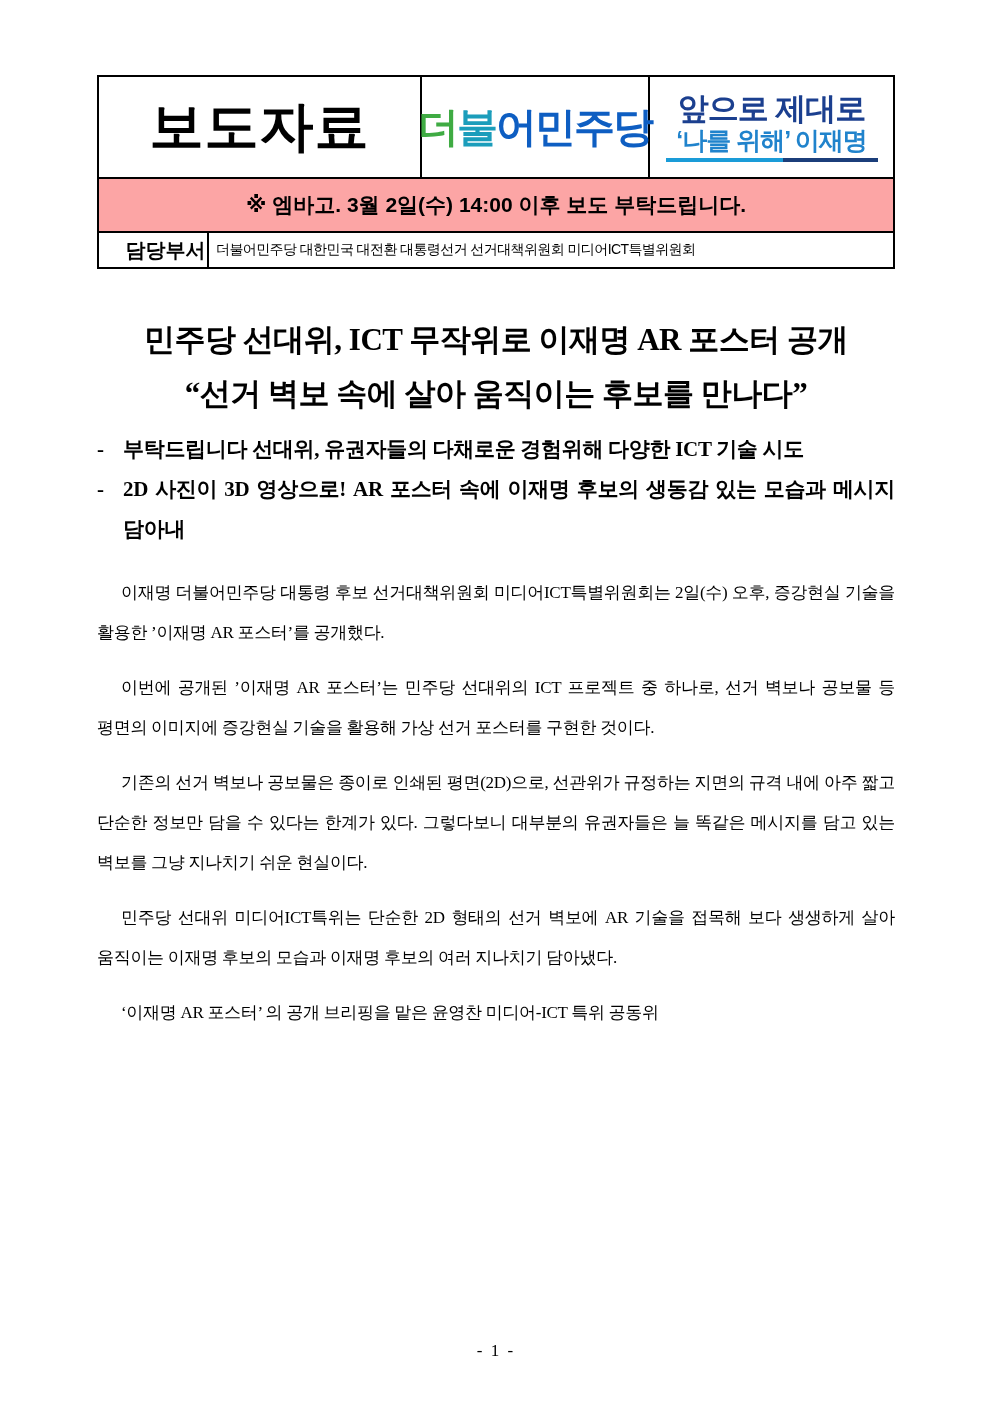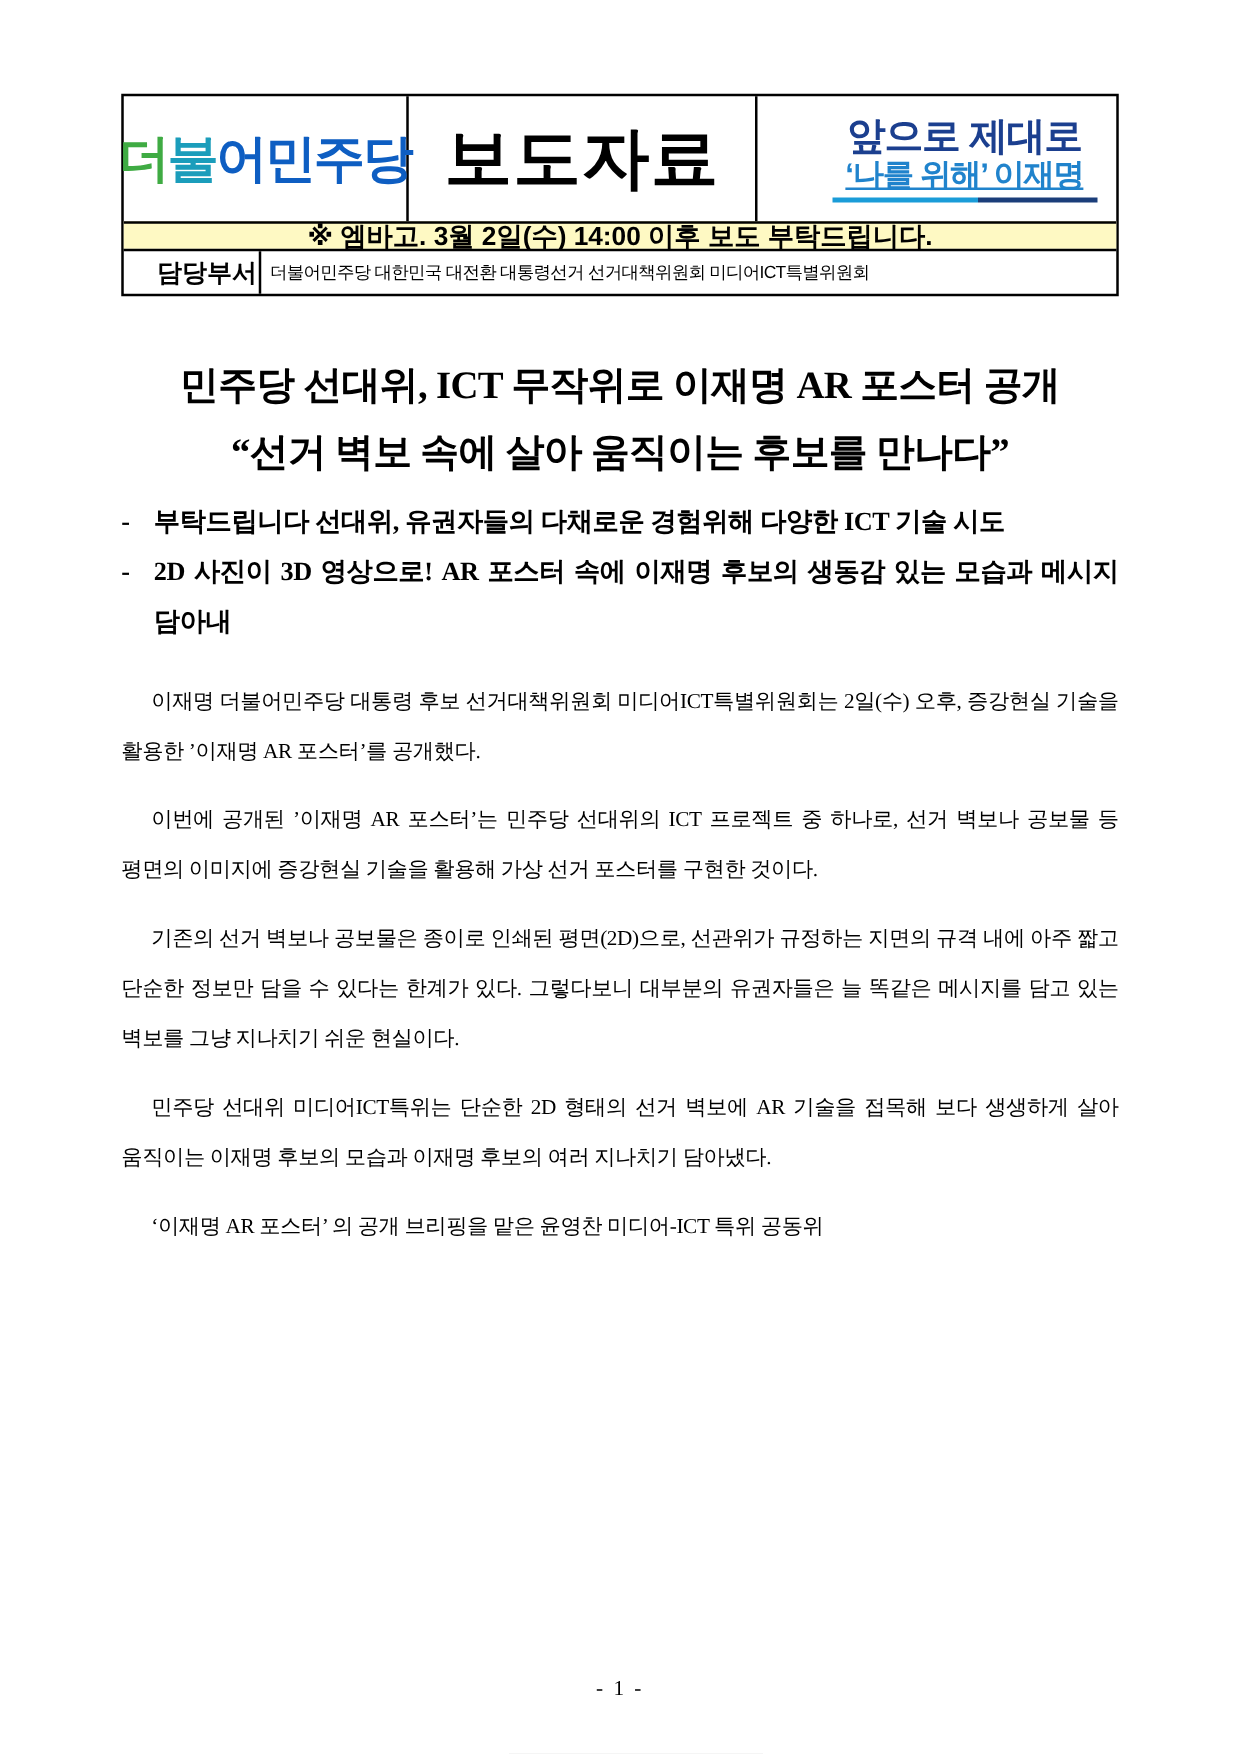--- a/index.html
+++ b/index.html
@@ -14,38 +14,38 @@
     overflow:hidden;
   }
   .content { position:absolute; left:97px; top:75px; width:798px; }
 
   
   .header-table { border:2px solid #000; font-family:"Liberation Sans","DejaVu Sans",sans-serif; }
   .ht-row1 { display:flex; height:100px; }
   .ht-cell { display:flex; align-items:center; justify-content:center; }
   .ht-logo-cell  { width:228px; border-right:2px solid #000; }
   .ht-press-cell { flex:1;     border-right:2px solid #000; }
-  .ht-slogan-cell{ width:243px; flex-direction:column;margin-left:44px; }
+  .ht-slogan-cell{ width:243px; flex-direction:column; }
 
   .logo { font-size:41px; font-weight:900; letter-spacing:-2px; white-space:nowrap; }
   .logo-p1 { color:#3fab43; }
   .logo-p2 { color:#1b9dbb; }
   .logo-p3 { color:#0e5ec2; }
 
   .press-label { font-size:54px; font-weight:900; letter-spacing:1px; color:#000; }
 
   .slogan-line1 { font-size:31px; font-weight:900; color:#1b3f8f; letter-spacing:-1px; line-height:34px; }
-  .slogan-line2 { font-size:25px; font-weight:600; color:#2083cc; letter-spacing:-1px; line-height:28px;text-decoration:underline; }
+  .slogan-line2 { font-size:25px; font-weight:600; color:#2083cc; letter-spacing:-1px; line-height:28px; }
   .slogan-underline { width:212px; height:4px; margin-top:4px;
     background:linear-gradient(to right,#1a9cd8 0%,#1a9cd8 55%,#1b3e7a 55%,#1b3e7a 100%); }
 
   .ht-row2 {
     border-top:2px solid #000;
-    background:#fef9c3;
-    height:22px;
+    background:#fca5a5;
+    height:54px;
     display:flex; align-items:center; justify-content:center;
     font-size:21px; font-weight:bold; color:#000;
   }
   .ht-row3 { border-top:2px solid #000; display:flex; height:36px; }
   .dept-label {
     width:110px; border-right:2px solid #000;
     display:flex; align-items:center; justify-content:center;
     font-size:20px; font-weight:bold;padding-left:25px;
   }
   .dept-value {
@@ -84,25 +84,25 @@
   }
 </style>
 </head>
 <body>
 
 <div class="page">
   <div class="content">
 
     <div class="header-table">
       <div class="ht-row1">
+        <div class="ht-cell ht-press-cell">
+          <span class="press-label">보도자료</span>
+        </div>
         <div class="ht-cell ht-logo-cell">
           <span class="logo"><span class="logo-p1">더</span><span class="logo-p2">불</span><span class="logo-p3">어민주당</span></span>
-        </div>
-        <div class="ht-cell ht-press-cell">
-          <span class="press-label">보도자료</span>
         </div>
         <div class="ht-cell ht-slogan-cell">
           <span class="slogan-line1">앞으로 제대로</span>
           <span class="slogan-line2">‘나를 위해’ 이재명</span>
           <span class="slogan-underline"></span>
         </div>
       </div>
       <div class="ht-row2">
         <span>※ 엠바고. 3월 2일(수) 14:00 이후 보도 부탁드립니다.</span>
       </div>

